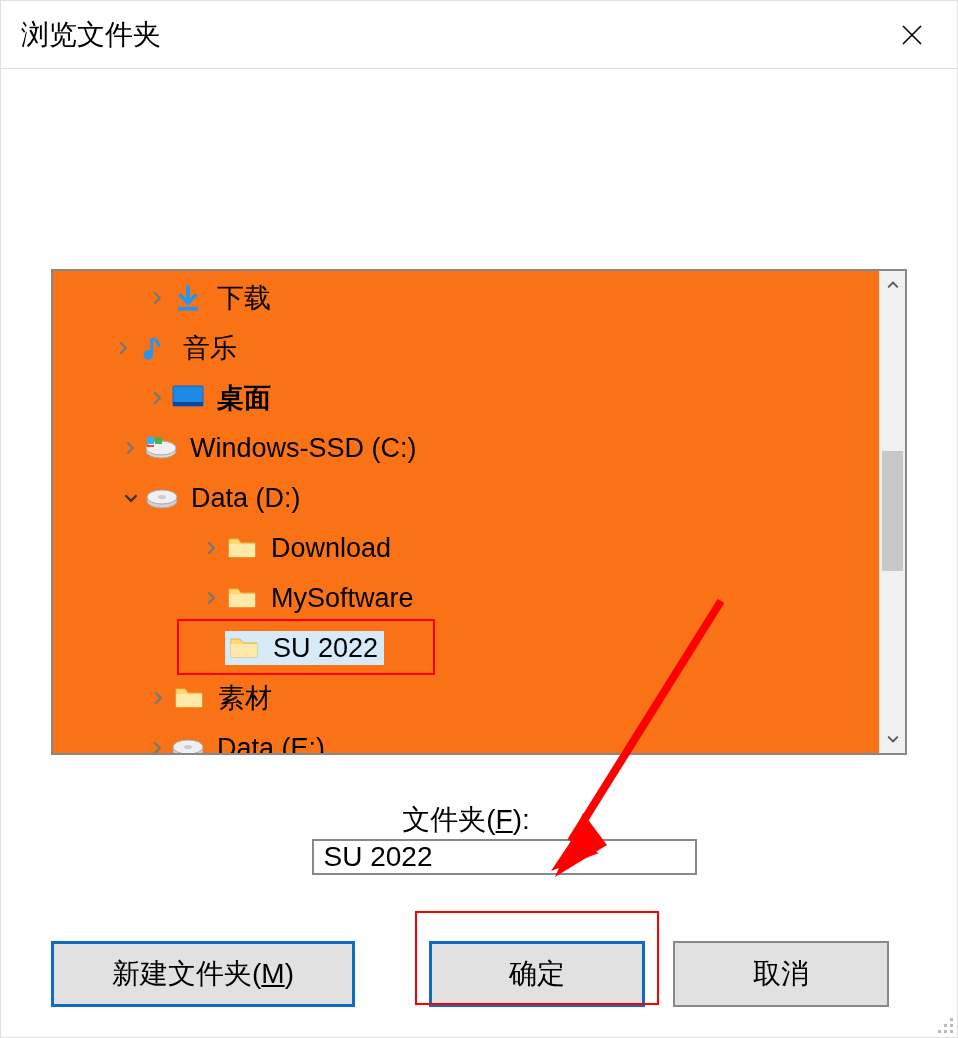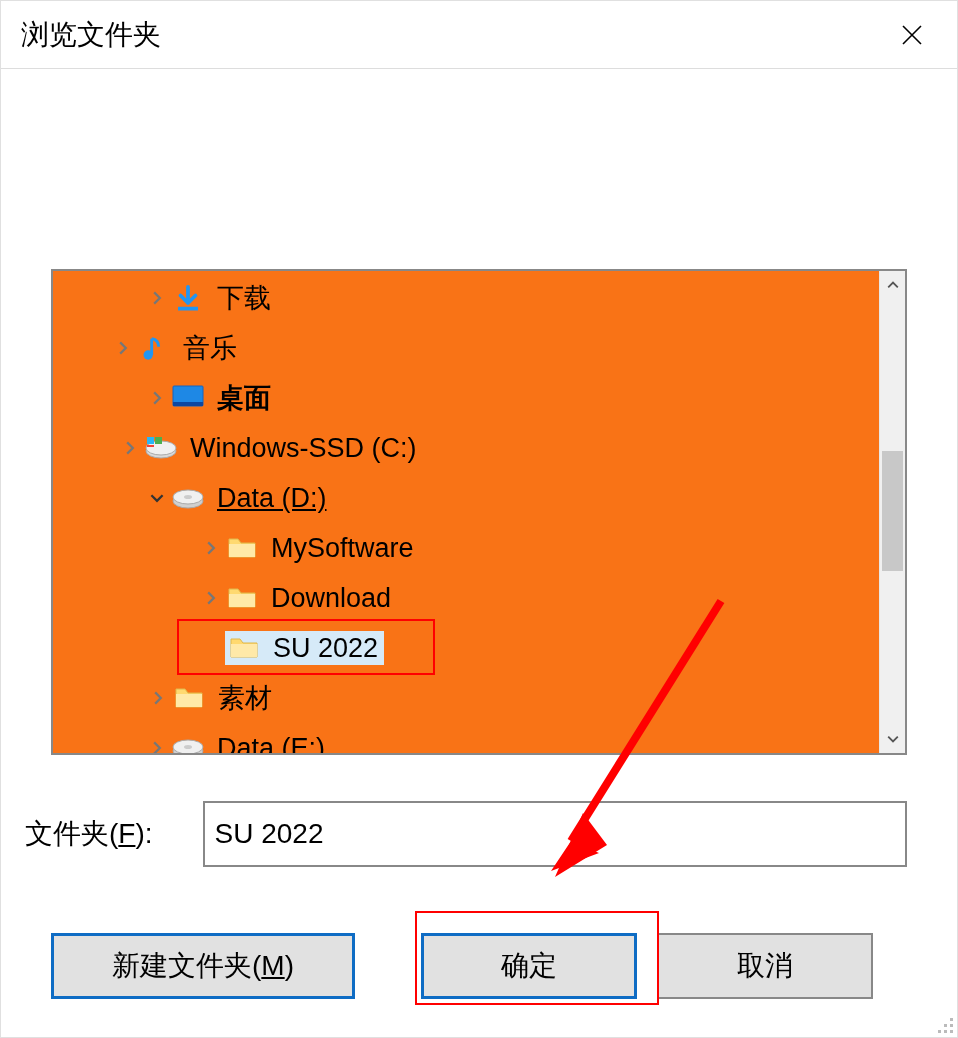--- a/index.html
+++ b/index.html
@@ -22,26 +22,26 @@
   .selected-wrap { display: inline-flex; align-items: center; background: #d6eaf8; padding: 0 6px 0 2px; }
 
   .highlight-box-1 { position: absolute; border: 2px solid #f00; pointer-events: none; }
 
   .scrollbar { position: absolute; right: 0; top: 0; width: 26px; bottom: 0; background: #f0f0f0; display: flex; flex-direction: column; align-items: center; border-left: 1px solid #e6e6e6; }
   .scroll-arrow { width: 26px; height: 28px; display: flex; align-items: center; justify-content: center; }
   .scroll-arrow svg { width: 12px; height: 12px; fill: #555; }
   .scroll-track { flex: 1; width: 100%; position: relative; }
   .scroll-thumb { position: absolute; left: 2px; right: 2px; top: 152px; height: 120px; background: #c8c8c8; }
 
-  .folder-row { display: flex; align-items: center; margin-top: 46px; }
+  .folder-row { display: flex; align-items: center; margin-top: 46px; flex-direction: column; }
   .folder-label { font-size: 28px; margin-left: -26px; }
   .folder-label .ul { text-decoration: underline; }
   .folder-input { flex: 1; margin-left: 50px; height: 66px; border: 2px solid #888; font-size: 28px; padding: 0 10px; font-family: inherit; }
 
-  .button-row { display: flex; align-items: flex-start; gap: 20px; margin-top: 66px; }
+  .button-row { display: flex; align-items: flex-start; gap: 28px; margin-top: 66px; }
   .btn { height: 66px; border: 2px solid #888; background: #e1e1e1; font-size: 28px; font-family: inherit; display: flex; align-items: center; justify-content: center; cursor: pointer; }
   .btn-new { width: 304px; border: 3px solid #0e6cc4; }
   .btn-ok { width: 216px; border: 3px solid #0e6cc4; margin-left: 46px; }
   .btn-cancel { width: 216px; }
   .btn .ul { text-decoration: underline; }
 
   .highlight-box-2 { position: absolute; border: 2px solid #f00; pointer-events: none; }
 
   .arrow-annot { position: absolute; pointer-events: none; }
 
@@ -122,21 +122,21 @@
                 <svg width="34" height="26" viewBox="0 0 34 26">
                   <ellipse cx="17" cy="16" rx="15" ry="7" fill="#d9d9d9" stroke="#aaa"></ellipse>
                   <ellipse cx="17" cy="13" rx="15" ry="7" fill="#f0f0f0" stroke="#aaa"></ellipse>
                   <rect x="3" y="2" width="7" height="7" fill="#29b6f6"></rect>
                   <rect x="11" y="2" width="7" height="7" fill="#4caf50"></rect>
                   <rect x="3" y="10" width="7" height="2" fill="#f44336"></rect>
                 </svg>
               </span>
               <span class="label">Windows-SSD (C:)</span>
             </div>
-            <div class="node" style="padding-left: 94px; text-decoration: underline;">
+            <div class="node" style="padding-left: 68px;">
               <span class="expander">
                 <svg viewBox="0 0 10 10">
                   <path d="M1 3 L5 7 L9 3" stroke="#333" stroke-width="1.6" fill="none"></path>
                 </svg>
               </span>
               <span class="icon-slot">
                 <svg width="34" height="24" viewBox="0 0 34 24">
                   <ellipse cx="17" cy="15" rx="15" ry="7" fill="#d0d0d0" stroke="#aaa"></ellipse>
                   <ellipse cx="17" cy="11" rx="15" ry="7" fill="#f0f0f0" stroke="#aaa"></ellipse>
                   <ellipse cx="17" cy="11" rx="4" ry="2" fill="#ccc"></ellipse>
@@ -149,35 +149,35 @@
                 <svg viewBox="0 0 10 10">
                   <path d="M3 1 L7 5 L3 9" stroke="#777" stroke-width="1.6" fill="none"></path>
                 </svg>
               </span>
               <span class="icon-slot">
                 <svg width="30" height="26" viewBox="0 0 30 26">
                   <path d="M2 6 L2 22 L28 22 L28 8 L14 8 L11 4 L2 4 Z" fill="#ffd970" stroke="#e0b84a"></path>
                   <rect x="2" y="9" width="26" height="13" fill="#ffe9a8"></rect>
                 </svg>
               </span>
-              <span class="label">MySoftware</span>
+              <span class="label">Download</span>
             </div>
             <div class="node" style="padding-left: 148px;">
               <span class="expander">
                 <svg viewBox="0 0 10 10">
                   <path d="M3 1 L7 5 L3 9" stroke="#777" stroke-width="1.6" fill="none"></path>
                 </svg>
               </span>
               <span class="icon-slot">
                 <svg width="30" height="26" viewBox="0 0 30 26">
                   <path d="M2 6 L2 22 L28 22 L28 8 L14 8 L11 4 L2 4 Z" fill="#ffd970" stroke="#e0b84a"></path>
                   <rect x="2" y="9" width="26" height="13" fill="#ffe9a8"></rect>
                 </svg>
               </span>
-              <span class="label">Download</span>
+              <span class="label">MySoftware</span>
             </div>
             <div class="node" style="padding-left: 148px;">
               <span class="expander"></span>
               <span class="selected-wrap">
                 <span class="icon-slot">
                   <svg width="30" height="26" viewBox="0 0 30 26">
                     <path d="M2 6 L2 22 L28 22 L28 8 L14 8 L11 4 L2 4 Z" fill="#ffd970" stroke="#e0b84a"></path>
                     <rect x="2" y="9" width="26" height="13" fill="#ffe9a8"></rect>
                   </svg>
                 </span>

